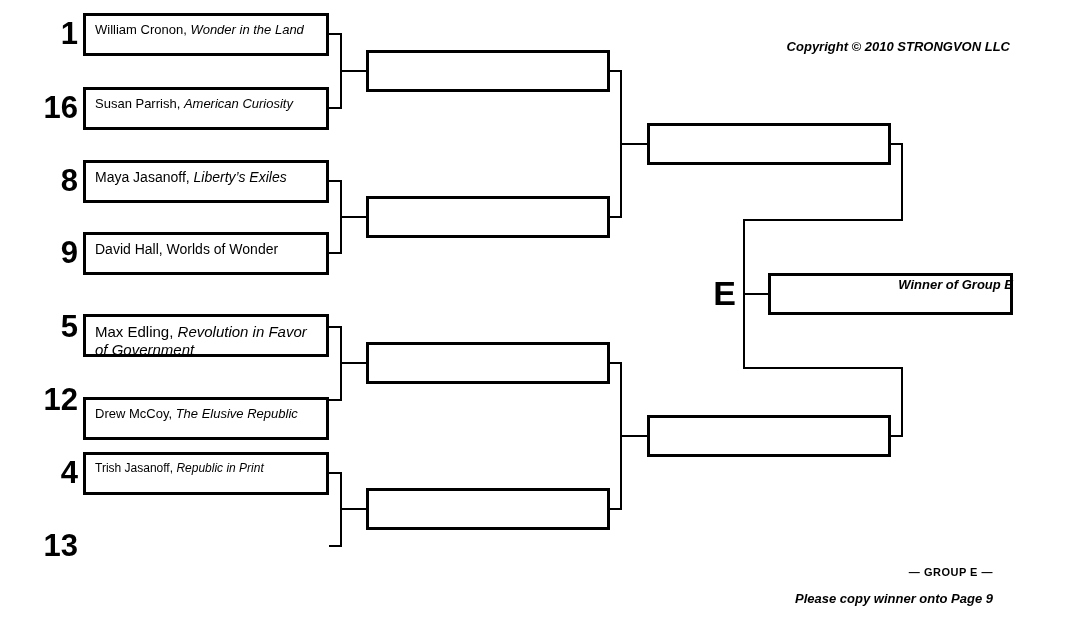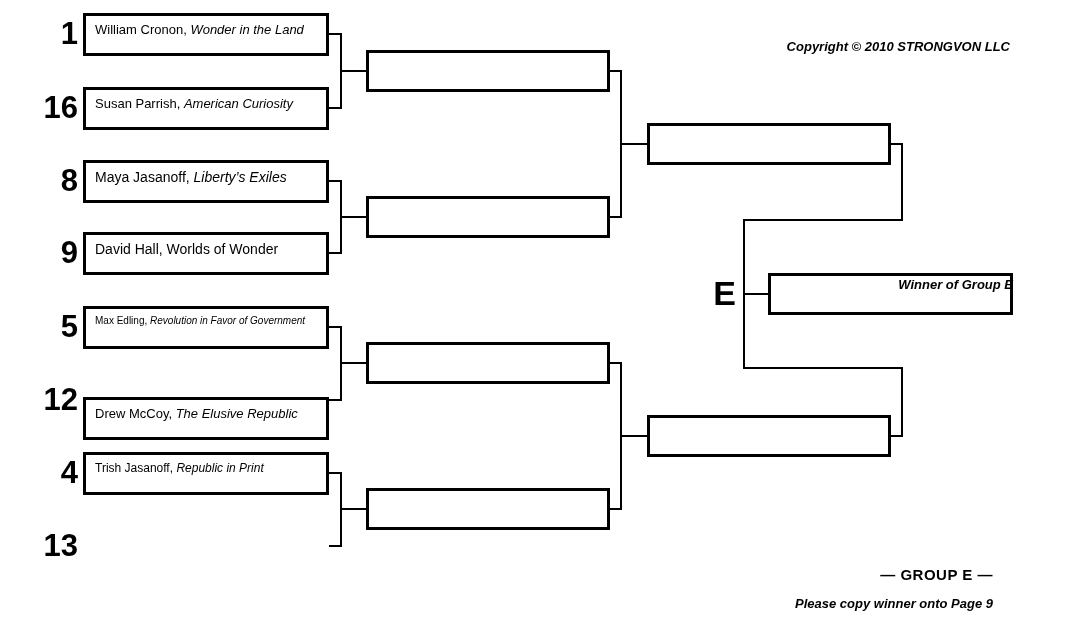--- a/index.html
+++ b/index.html
@@ -10,21 +10,21 @@
     overflow: hidden;
   }
   
   .entry {
     position: absolute; left: 83px; width: 246px; height: 43px;
     border: 3px solid #000; box-sizing: border-box;
     padding: 6px 8px 0 9px; line-height: 1.18; overflow: hidden;
     background: #fff;
   }
   .entry .title { font-style: italic; }
-  .f11 { font-size: 10px; }
+  .f11 { font-size: 15px; margin-top: 8px; }
   .f12 { font-size: 12px; }
   .f13 { font-size: 13px; }
   .f14 { font-size: 14px; }
   .f15 { font-size: 15px; }
   
   .seed {
     position: absolute; left: 28px; width: 50px; text-align: right;
     font-size: 31px; font-weight: bold; line-height: 32px;
   }
   
@@ -41,21 +41,21 @@
   }
   .winner-label {
     position: absolute; top: 249px; right: 60px;
     font-size: 13px; font-weight: bold; font-style: italic; margin-top: 28px;
   }
   .group-letter {
     position: absolute; left: 694px; top: 276px; width: 42px;
     text-align: right; font-size: 34px; font-weight: bold; line-height: 34px;
   }
   .footer { position: absolute; top: 566px; right: 80px; text-align: right; }
-  .footer .g { font-size: 15px; font-weight: bold; letter-spacing: 0.5px; }
+  .footer .g { font-size: 11px; font-weight: bold; letter-spacing: 0.5px; }
   .footer .i { font-size: 13px; font-weight: bold; font-style: italic; margin-top: 13px; }
 </style>
 </head>
 <body>
 
 <div class="page">
 
   <div class="copyright">Copyright © 2010 STRONGVON LLC</div>
 
   <div class="seed" style="top:18px">1</div>

